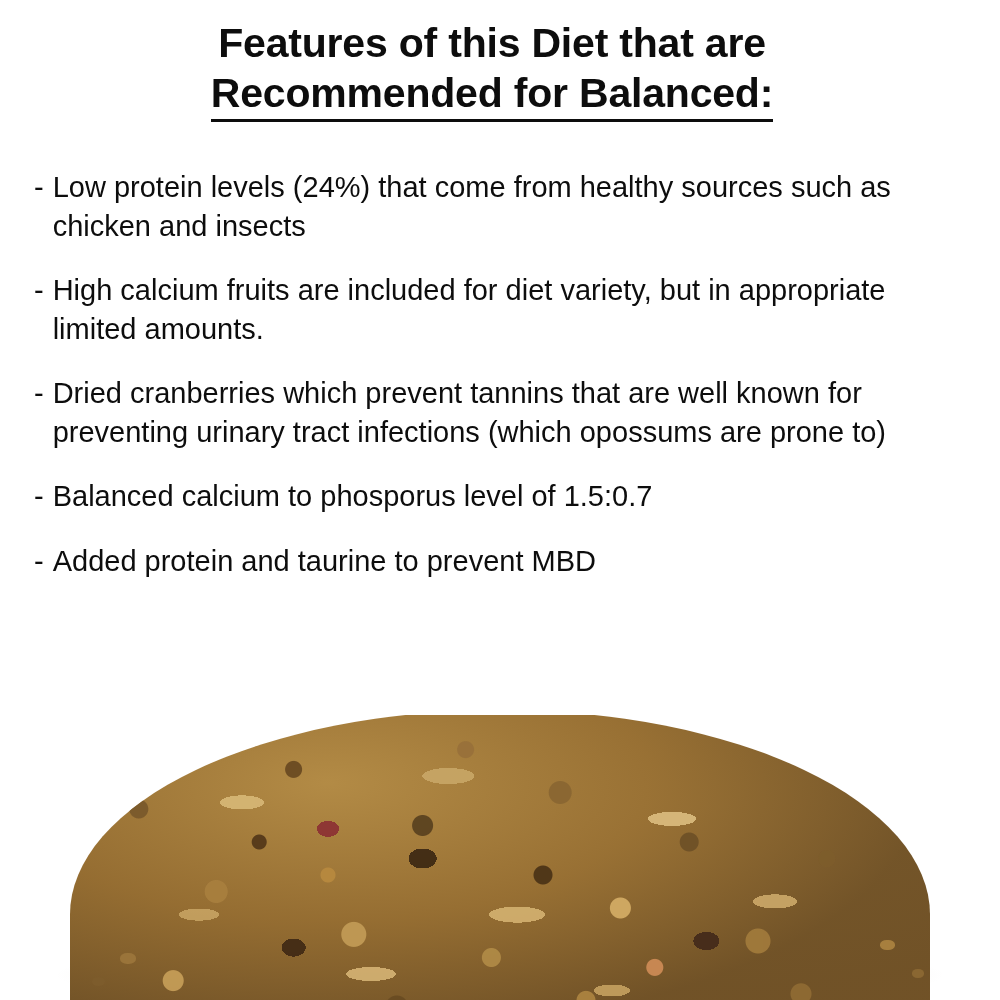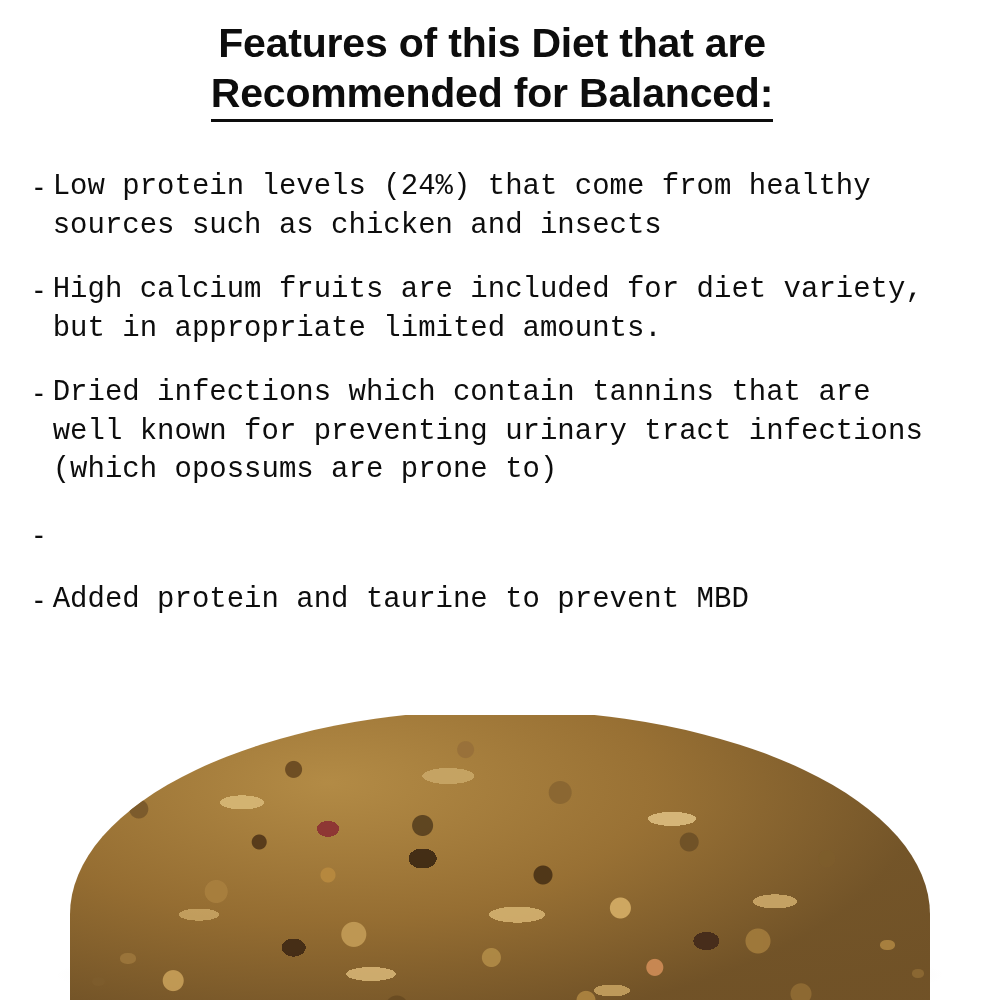--- a/index.html
+++ b/index.html
@@ -55,21 +55,20 @@
     line-height: 1.33;
     padding-right: 9px;
     flex: 0 0 auto;
     color: #0d0d0d;
   }
   .bullet-text {
     font-size: 29px;
     line-height: 1.33;
     color: #0d0d0d;
     max-width: 880px;
-    font-family: Liberation Mono, monospace;
   }
 
   .photo {
     position: absolute;
     left: 0;
     bottom: 0;
     width: 1000px;
     height: 285px;
     overflow: hidden;
   }
@@ -173,25 +172,26 @@
       <span class="bullet-text">Low protein levels (24%) that come from healthy sources such as chicken and insects</span>
     </div>
 
     <div class="bullet">
       <span class="bullet-dash">-</span>
       <span class="bullet-text">High calcium fruits are included for diet variety, but in appropriate limited amounts.</span>
     </div>
 
     <div class="bullet">
       <span class="bullet-dash">-</span>
-      <span class="bullet-text">Dried infections which contain tannins that are well known for preventing urinary tract infections (which opossums are prone to)</span>
-    </div>
-
-    <div class="bullet">
-      <span class="bullet-dash">-</span>
+      <span class="bullet-text">Dried cranberries which prevent tannins that are well known for preventing urinary tract infections (which opossums are prone to)</span>
+    </div>
+
+    <div class="bullet">
+      <span class="bullet-dash">-</span>
+      <span class="bullet-text">Balanced calcium to phosporus level of 1.5:0.7</span>
     </div>
 
     <div class="bullet">
       <span class="bullet-dash">-</span>
       <span class="bullet-text">Added protein and taurine to prevent MBD</span>
     </div>
 
   </div>
 
   <div class="photo">

